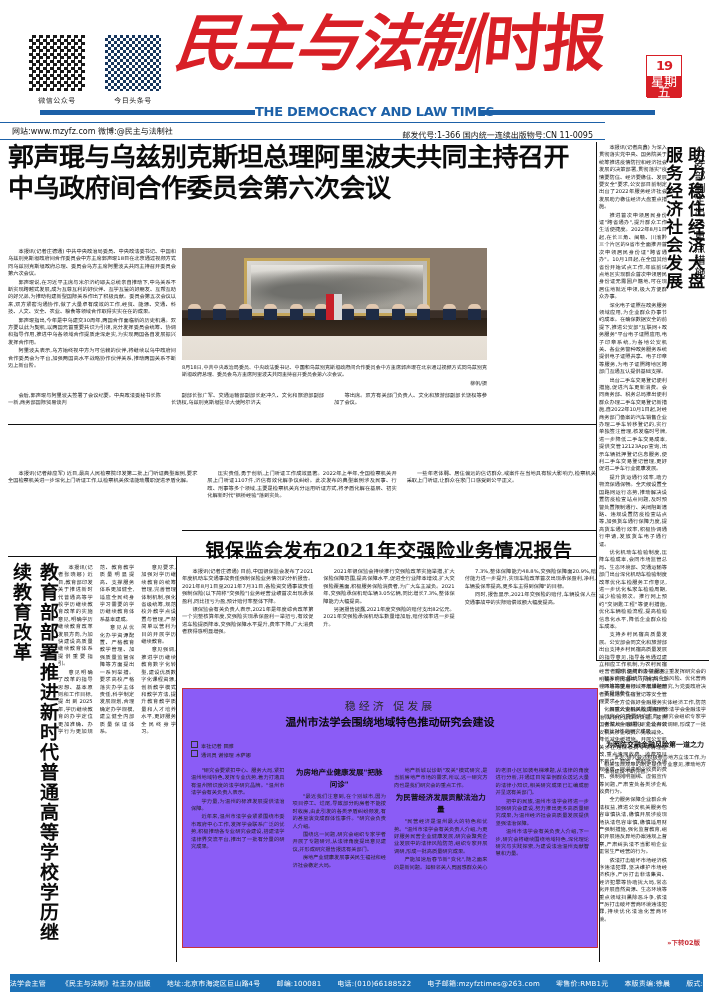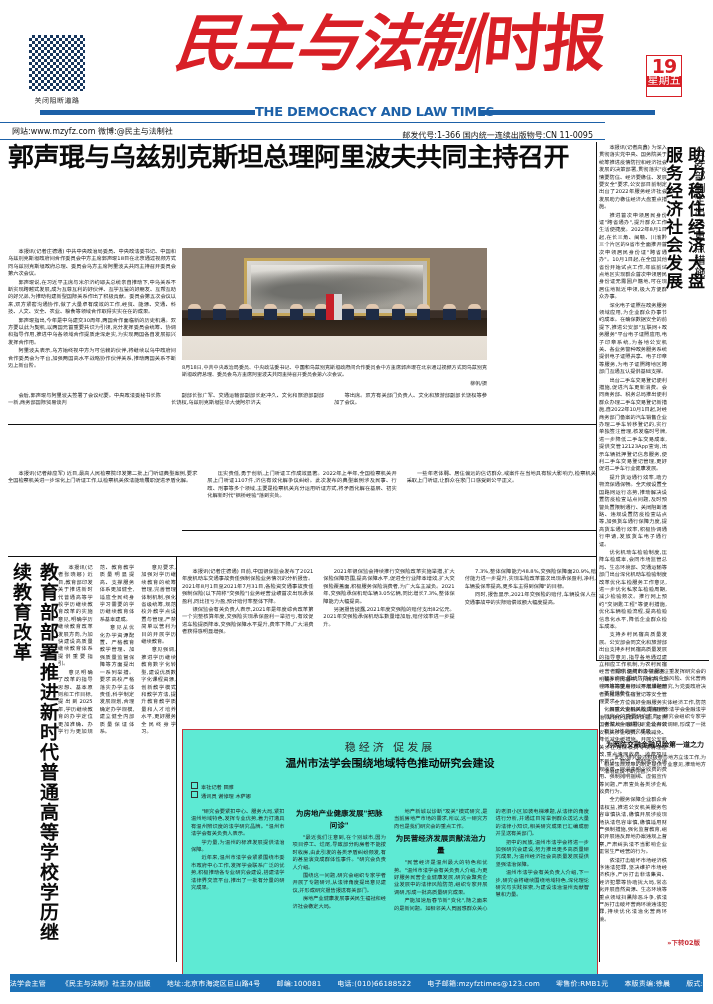--- a/index.html
+++ b/index.html
@@ -29,24 +29,24 @@
     white-space:nowrap;transform:skewX(-6deg);
   }
   .logo-cn .blk{font-style:normal;transform:none;display:inline-block;}
   .logo-divider{display:inline-block;width:3px;height:50px;background:#d81f26;
      vertical-align:-8px;margin:0 3px;}
 
   #issue{position:absolute;left:556px;top:55px;width:82px;text-align:right;
      font-size:8.5px;line-height:12px;color:#111;font-family:"DejaVu Sans",sans-serif;}
   #datebox{position:absolute;left:646px;top:55px;width:34px;height:40px;
      border:1.6px solid #d81f26;text-align:center;background:#fff;}
-  #datebox .d{color:#d81f26;font-weight:bold;font-size:19px;line-height:20px;
+  #datebox .d{color:#d81f26;font-weight:bold;font-size:13px;line-height:20px;
      font-family:"DejaVu Sans",sans-serif;letter-spacing:-1px;}
-  #datebox .w{background:#d81f26;color:#fff;font-size:11px;line-height:11px;
-     font-family:Liberation Mono, monospace;}
+  #datebox .w{background:#d81f26;color:#fff;font-size:13px;line-height:11px;
+     font-family:Liberation Serif, serif;}
 
   #enline{position:absolute;left:0;top:104px;width:713px;height:16px;}
   #enline .bar{position:absolute;top:6px;height:5px;background:#1d61a8;}
   #enline .bar.l{left:40px;width:215px;}
   #enline .bar.r{left:480px;width:175px;}
   #enline .txt{position:absolute;left:255px;top:0;width:230px;text-align:center;
      font-family:"DejaVu Sans",sans-serif;font-weight:bold;color:#1d61a8;
      font-size:13px;letter-spacing:-0.3px;white-space:nowrap;}
 
   #inforow{position:absolute;left:0;top:122px;width:605px;height:16px;
@@ -136,22 +136,22 @@
   
   #leftvert{position:absolute;left:6px;top:562px;width:170px;height:400px;}
   #lv-title{position:absolute;left:2px;top:0;height:390px;
      writing-mode:vertical-rl;text-orientation:upright;
      font-family:"DejaVu Serif",serif;font-weight:bold;font-size:19px;
      color:#0b0b0b;letter-spacing:1px;}
   #lv-body{position:absolute;left:52px;top:2px;width:118px;height:388px;
      column-count:3;column-gap:7px;}
 
   
-  #feature{position:absolute;left:182px;top:729px;width:414px;height:258px;
-     border:1.3px solid #c8323a;background:#5eead4;}
+  #feature{position:absolute;left:182px;top:688px;width:414px;height:258px;
+     border:1.3px solid #c8323a;background:#8b5cf6;}
   #feat-kicker{position:absolute;left:0;top:8px;width:414px;text-align:center;
      font-family:"DejaVu Sans",sans-serif;font-size:11px;color:#2b2b2b;
      letter-spacing:3px;}
   #feat-title{position:absolute;left:0;top:24px;width:414px;text-align:center;
      font-family:"DejaVu Serif",serif;font-weight:bold;font-size:11px;
      color:#0b0b0b;letter-spacing:0px;white-space:nowrap;}
   #feat-meta{position:absolute;left:8px;top:52px;width:115px;
      font-size:5.2px;line-height:8px;color:#222;font-family:"DejaVu Sans",sans-serif;}
   #feat-meta .mk{display:inline-block;width:5px;height:5px;border:1px solid #333;
      margin-right:3px;vertical-align:0px;}
@@ -175,22 +175,26 @@
 </style>
 </head>
 <body>
 
 <div id="page">
 
   <div id="masthead">
 
     <div class="qr-wrap" style="left:28px;">
       <div class="qr-block">
+        <div class="qr"></div>
+        <div class="qr-cap">微信公众号</div>
+      </div>
+      <div class="qr-block">
         <div class="qr b"></div>
-        <div class="qr-cap">关闭阻断道路</div>
+        <div class="qr-cap">今日头条号</div>
       </div>
     </div>
 
     <div id="logo-zone">
       <div class="logo-cn"><span>民主与法制</span><span class="logo-divider"></span><span class="blk">时报</span></div>
     </div>
 
 
     <div id="datebox">
       <div class="d">19</div>
@@ -204,20 +208,21 @@
     </div>
 
     <div id="inforow">
       <div class="l">网站:www.mzyfz.com  微博:@民主与法制社</div>
       <div class="r">邮发代号:1-366   国内统一连续出版物号:CN 11-0095</div>
     </div>
   </div>
 
   <div id="lead">
     <div class="lead-h">郭声琨与乌兹别克斯坦总理阿里波夫共同主持召开</div>
+    <div class="lead-h l2">中乌政府间合作委员会第六次会议</div>
   </div>
 
   <div id="lead-body" class="body-col">
     <p>本报讯(记者庄德通)  中共中央政治局委员、中央政法委书记、中国和乌兹别克斯坦政府间合作委员会中方主席郭声琨18日在北京通过视频方式同乌兹别克斯坦政府总理、委员会乌方主席阿里波夫共同主持召开委员会第六次会议。</p>
     <p>郭声琨说,在习近平主席与米尔济约耶夫总统亲自推动下,中乌关系不断实现跨越式发展,成为互尊互利的好伙伴、互学互鉴的好朋友、互帮互助的好兄弟,为推动构建新型国际关系作出了积极贡献。委员会第五次会议以来,双方紧密沟通协作,做了大量卓有成效的工作,经贸、能源、交通、科技、人文、安全、农业、粮食等领域合作取得实实在在的成果。</p>
     <p>郭声琨指出,今年是中乌建交30周年,两国合作面临新的历史机遇。双方要以此为契机,以两国元首重要共识为引领,充分发挥委员会统筹、协调和指导作用,推进中乌各领域合作提质走深走实,为实现两国各自发展振兴发挥合作用。</p>
     <p>阿里波夫表示,乌方始终视中方为可信赖的伙伴,将继续以乌中政府间合作委员会为平台,加强两国高水平战略协作伙伴关系,推动两国关系不断迈上新台阶。</p>
   </div>
 
   <div id="photo">
@@ -291,20 +296,21 @@
         <p>本报讯(记者薛应军)  近日,最高人民检察院印发第二批上门听证典型案例,要求全国检察机关进一步深化上门听证工作,以检察机关依法能动履职促进矛盾化解。</p>
       </div>
     <div class="body-col">
         <p>压实责任,勇于创新,上门听证工作成效显著。2022年上半年,全国检察机关开展上门听证1107件,济信有效化解争议纠纷。此次发布的典型案例涉及民事、行政、刑事等多个领域,主要是检察机关充分运用听证方式,将矛盾化解在基层、初实化解新时代"枫桥经验"落到实处。</p>
       </div>
     <div class="body-col">
         <p>一些年老体弱、居住偏远的信访群众,或案件在当地具有较大影响力,检察机关采取上门听证,让群众在家门口感受到公平正义。</p>
       </div>
   </div>
 
+  <div id="sec3-h">银保监会发布2021年交强险业务情况报告</div>
   <div id="sec3-body">
     <div class="body-col">
       <p>本报讯(记者庄德通)  日前,中国银保监会发布了2021年度机动车交通事故责任强制保险业务情况的分析报告。2021年8月1日至2021年7月31日,各险资交通事故责任强制保险(以下简称"交强险")业务经营业绩首次出现承保盈利,同比扭亏为盈,预计赔付率整体下降。</p>
       <p>银保监会有关负责人表示,2021年是年度综合改革第一个完整核算年度,交强险实现承保盈利一举扭亏,有效促进车险提质降本,交强险保障水平提升,费率下降,广大消费者获得感明显增强。</p>
     </div>
     <div class="body-col">
       <p>2021年银保监会持续推行交强险改革实施举措,扩大保险保障范围,提高保障水平,促进全行业降本增效,扩大交强险覆盖面,积极服务保险消费者,为广大车主减负。2021年,交强险承保机动车辆3.05亿辆,同比增长7.3%,整体保障能力大幅提高。</p>
       <p>另据报告披露,2021年度交强险的赔付支出82亿元。2021年交强险承保机动车数量增加后,赔付效率进一步提升。</p>
     </div>
     <div class="body-col">
@@ -357,19 +363,19 @@
       <span class="arrow">»</span><span>下转02版</span>
     </div>
   </div>
 
   <div id="footer">
     <span>中国法学会主管</span>
     <span>《民主与法制》社主办/出版</span>
     <span>地址:北京市海淀区巨山路4号</span>
     <span>邮编:100081</span>
     <span>电话:(010)66188522</span>
-    <span>电子邮箱:mzyfztimes@123.com</span>
+    <span>电子邮箱:mzyfztimes@263.com</span>
     <span>零售价:RMB1元</span>
     <span>本版责编:徐晨</span>
     <span>版式:张勇</span>
   </div>
 
 </div>
 
 </body></html>

